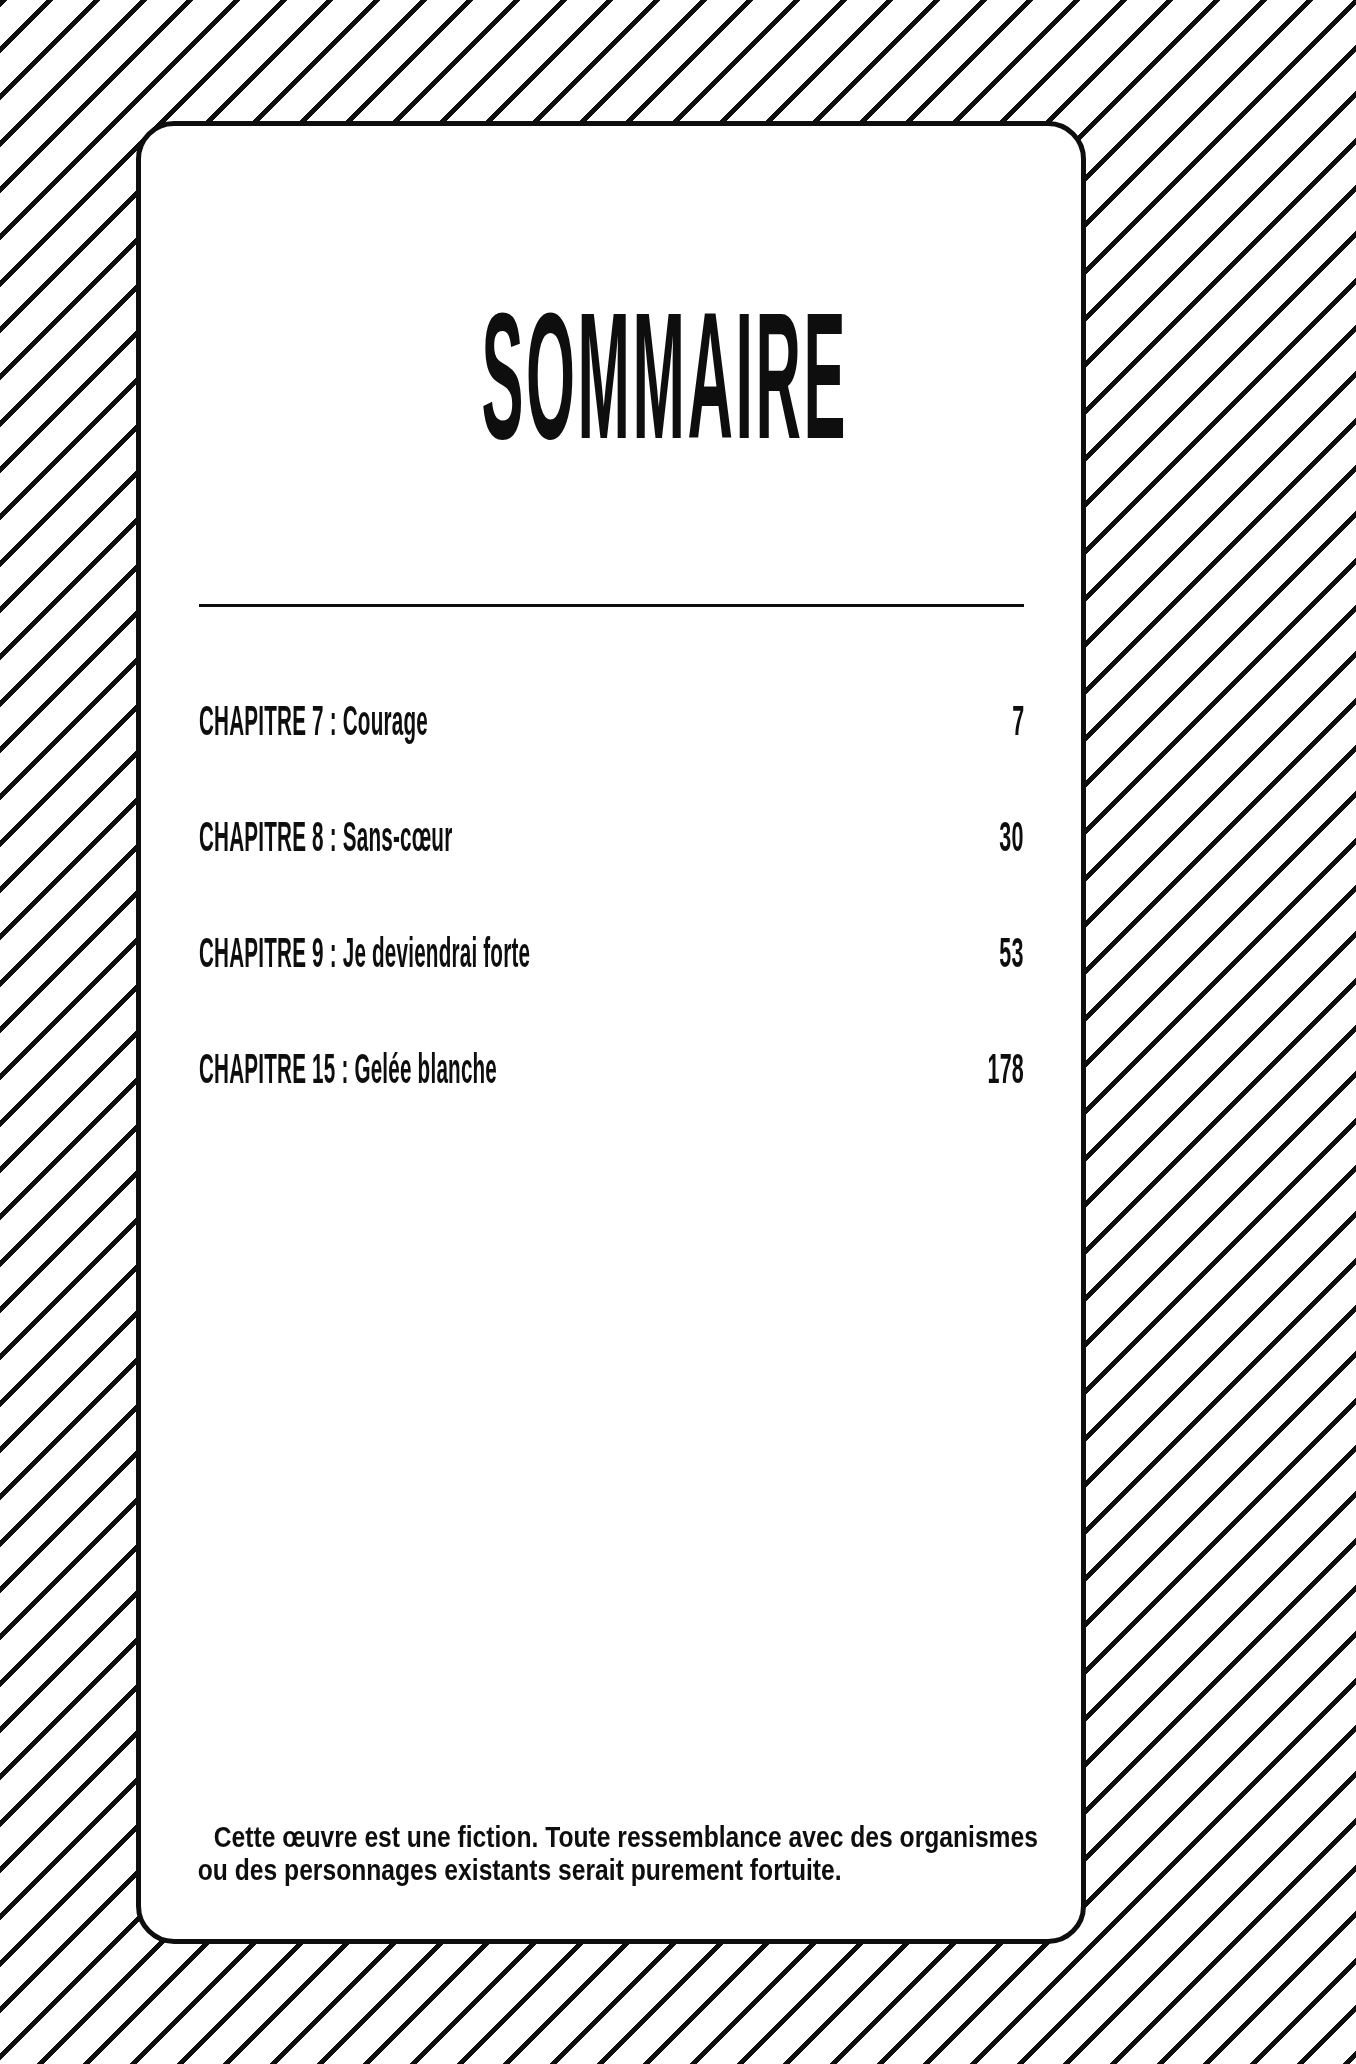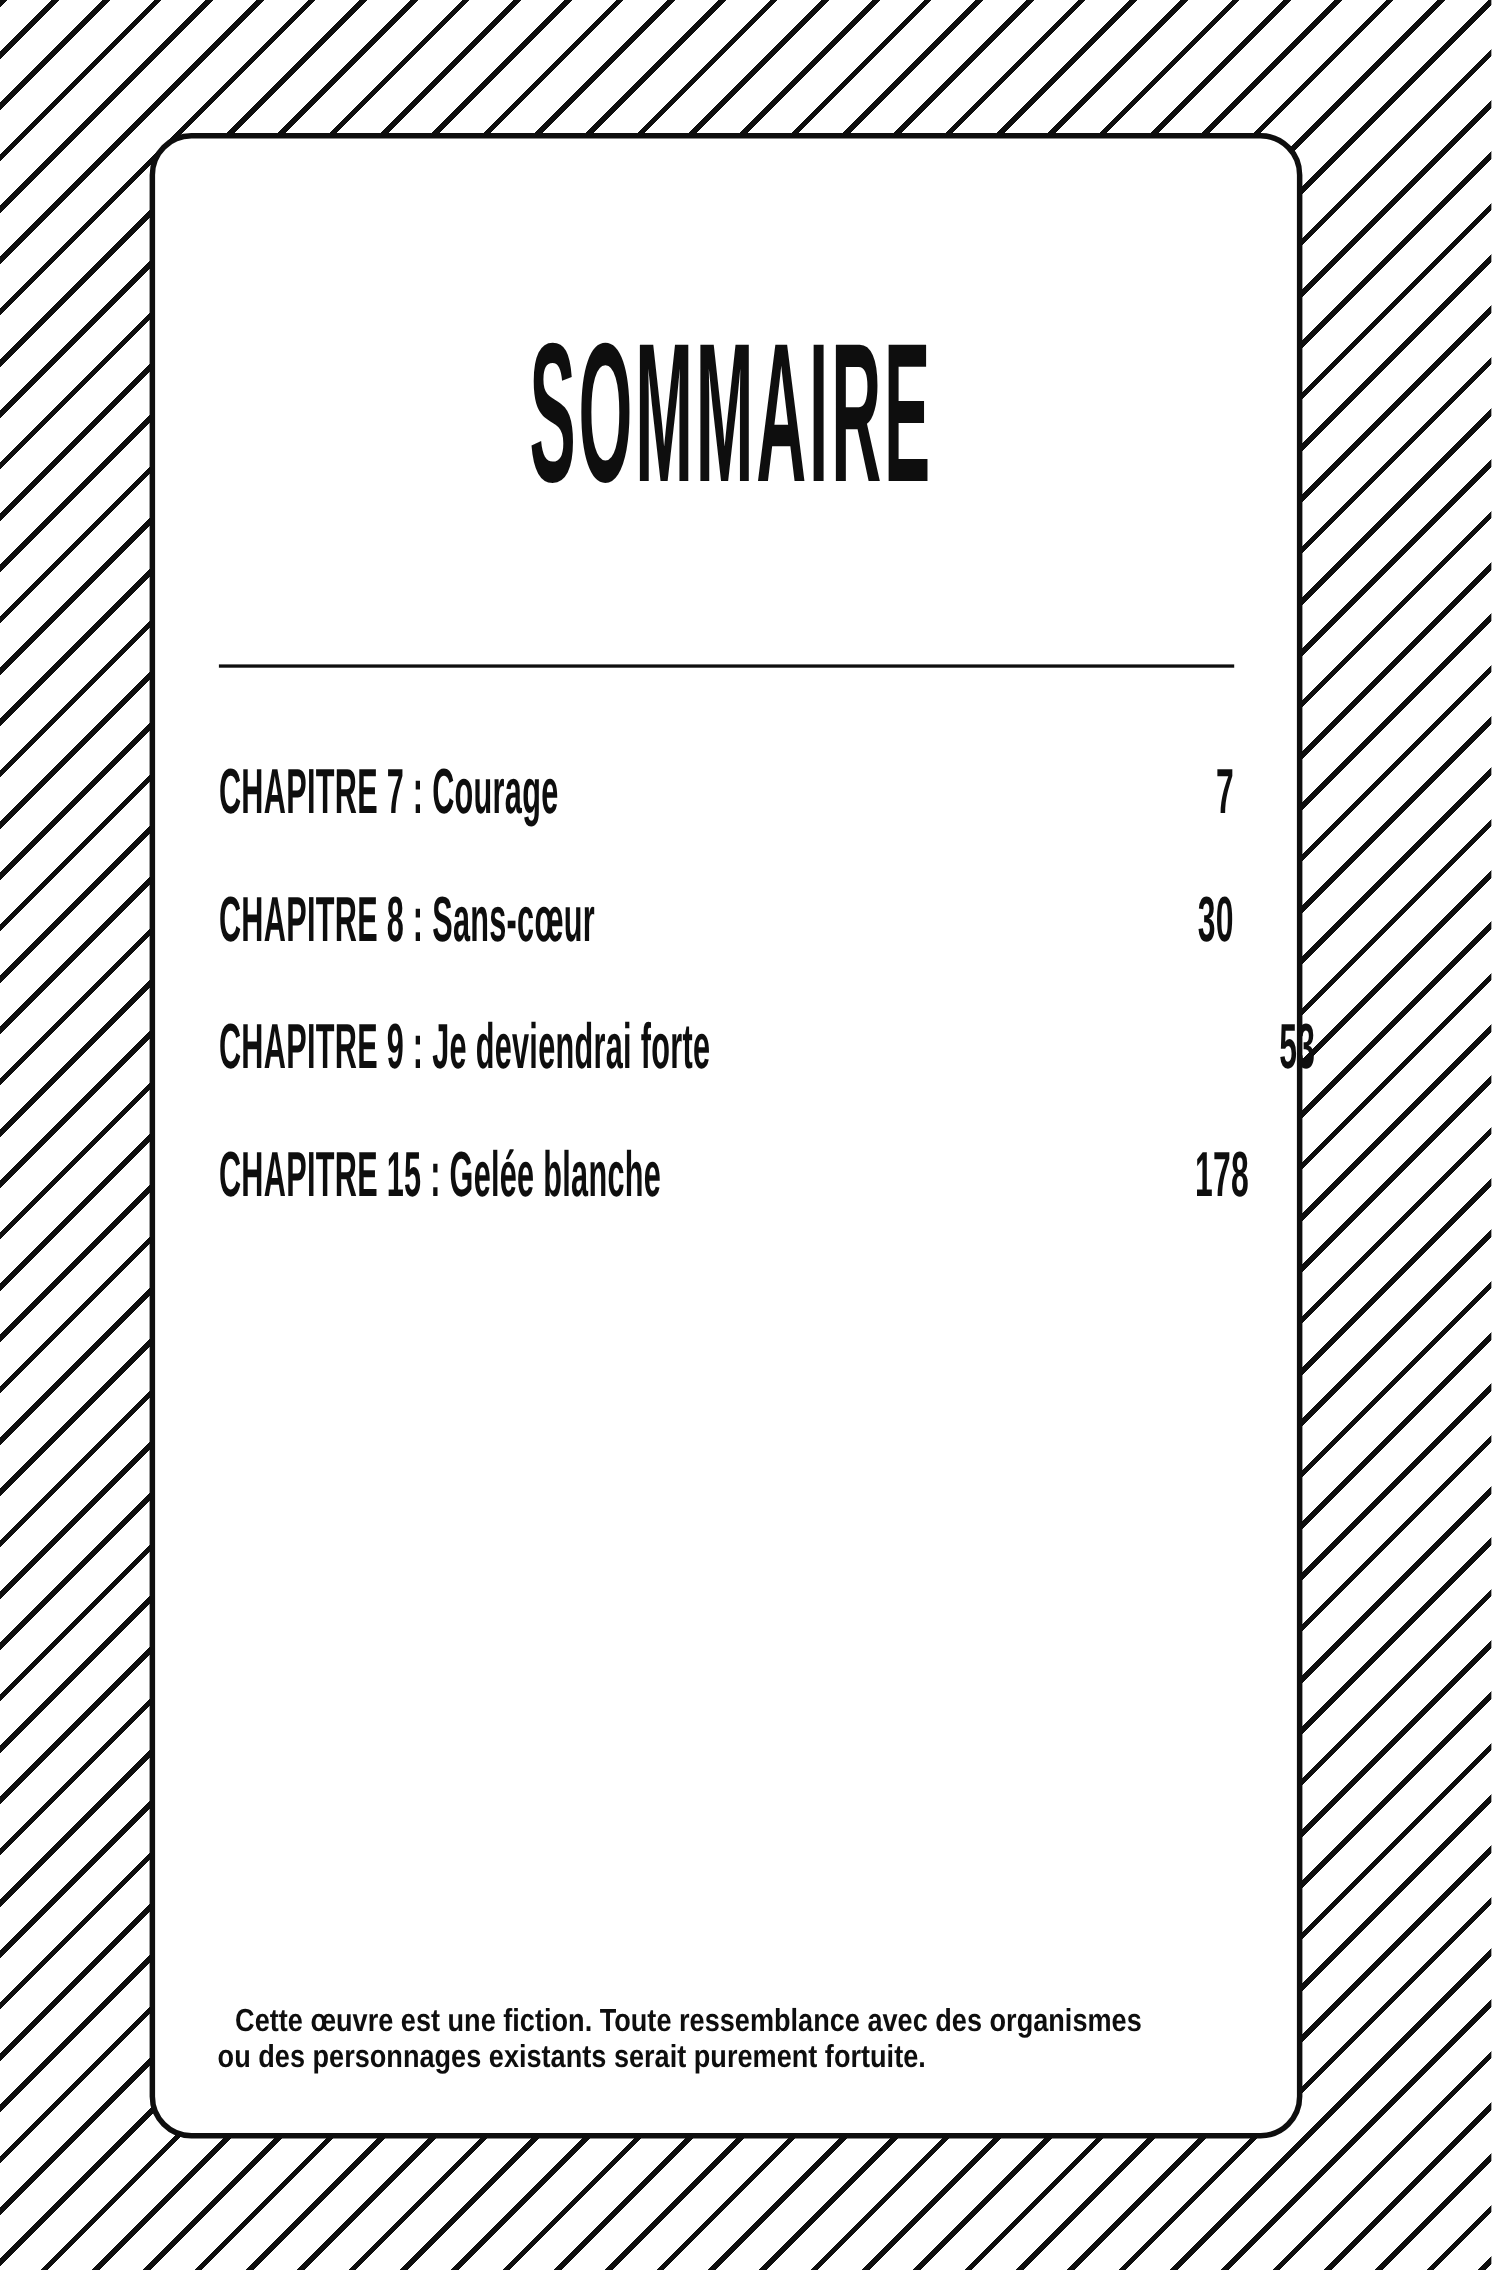--- a/index.html
+++ b/index.html
@@ -22,21 +22,21 @@
       var(--ink) 0px,
       var(--ink) 5px,
       var(--paper) 5px,
       var(--paper) 33px
     );
   }
   .card{
     position:absolute;
     left:136px;
     top:121px;
-    width:1048px;
+    width:950px;
     height:1823px;
     background:var(--paper);
     border:5px solid var(--ink);
     border-radius:38px;
   }
   
   .squeeze{
     display:inline-block;
     white-space:nowrap;
     transform-origin:left center;
@@ -69,21 +69,21 @@
     top:536px;
     left:58px;
     right:57px;
   }
   .toc-row{
     display:flex;
     justify-content:space-between;
     align-items:flex-end;
     height:116px;
     line-height:116px;
-    font-size:58px;
+    font-size:43px;
     font-weight:700;
     letter-spacing:0.01em;
   }
   .toc-row .label.squeeze{
     transform:scaleX(0.48);
     transform-origin:left center;
   }
   .toc-row .pagenum.squeeze{
     transform:scaleX(0.5);
     transform-origin:right center;

